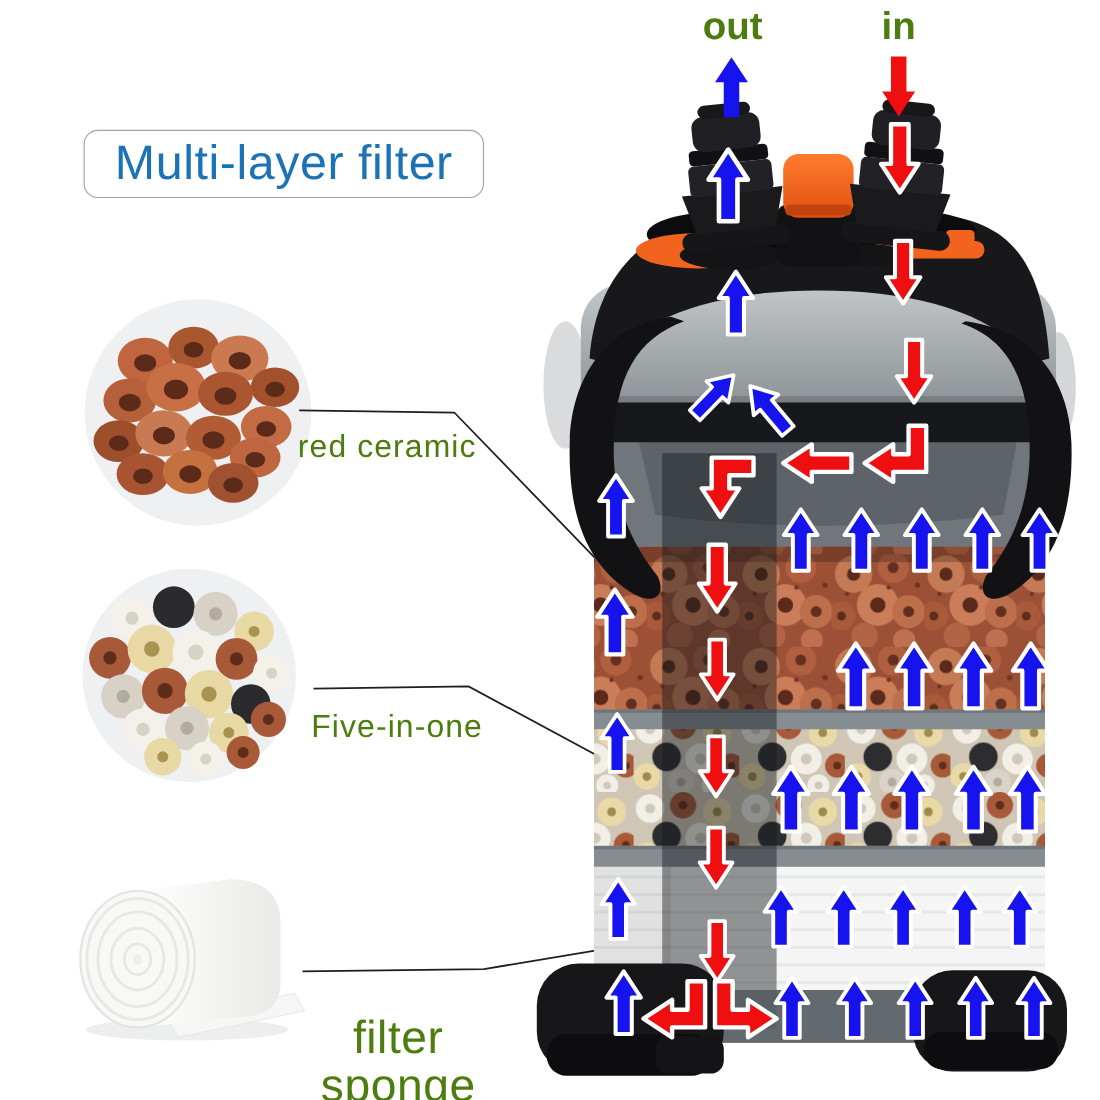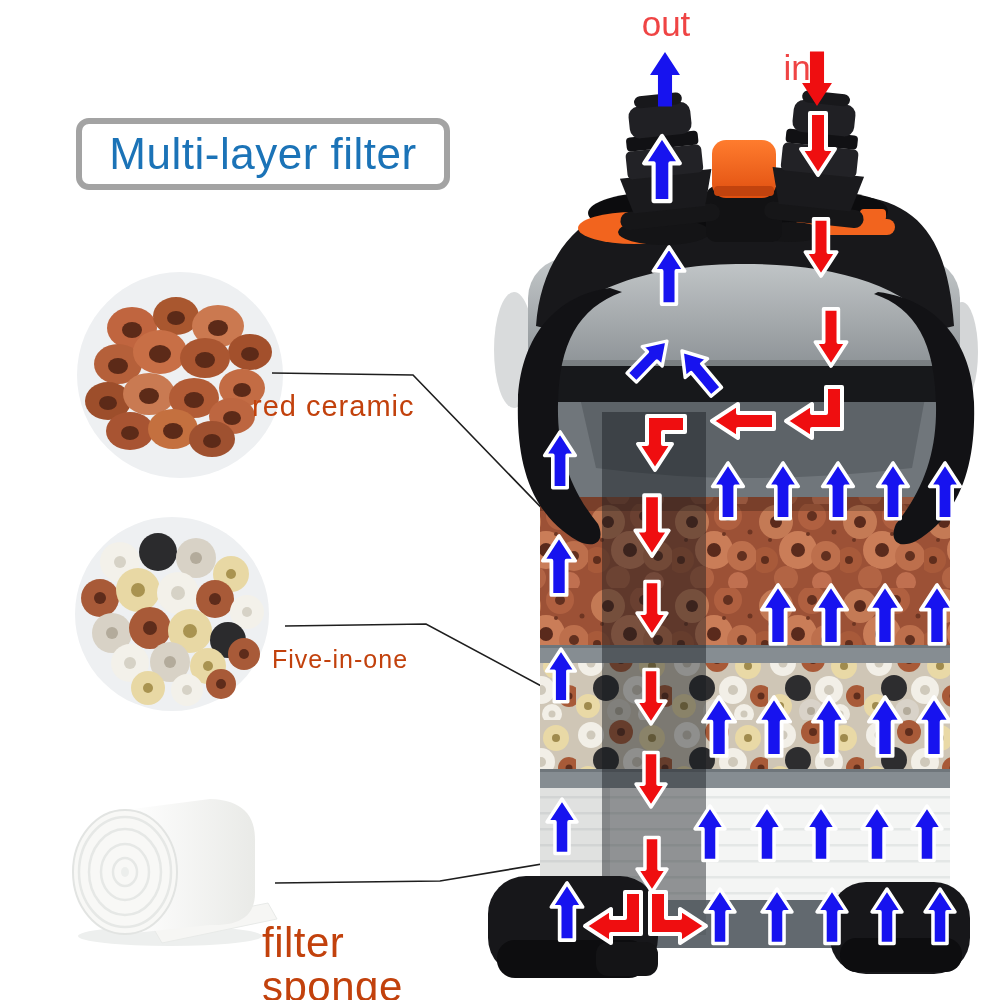--- a/index.html
+++ b/index.html
@@ -5,29 +5,29 @@
   html,body{margin:0;padding:0;background:#ffffff;}
   .stage{position:relative;width:1000px;height:1000px;background:#ffffff;overflow:hidden;
          font-family:"Liberation Sans",sans-serif;}
   .art{position:absolute;left:0;top:0;width:1000px;height:1000px;}
   .abp{fill:#1713ef;}
   .arp{fill:#ef0e10;}
   .ab{fill:#1713ef;stroke:#ffffff;stroke-width:4;stroke-linejoin:round;}
   .ar{fill:#ef0e10;stroke:#ffffff;stroke-width:4;stroke-linejoin:round;}
   .callout{stroke:#1e1e1e;stroke-width:1.6;fill:none;}
   .title-box{position:absolute;left:76px;top:118px;width:362px;height:60px;
-    border:6px solid #a3a3a3;border-radius:13px;display:flex;align-items:center;justify-content:center;
+    border:1px solid #a3a3a3;border-radius:13px;display:flex;align-items:center;justify-content:center;
     color:#1b73b7;font-size:44px;letter-spacing:.5px;background:#ffffff;}
-  .flow-label{position:absolute;top:4px;font-size:35px;font-weight:normal;color:#ef4444;text-align:center;}
+  .flow-label{position:absolute;top:4px;font-size:35px;font-weight:bold;color:#4d7c0f;text-align:center;}
   .flow-label.out{left:628px;width:76px;}
-  .flow-label.in{left:764px;width:66px;margin-top:44px;}
-  .media-label{position:absolute;color:#c2410c;text-align:left;line-height:1.05;letter-spacing:1px;}
+  .flow-label.in{left:784px;width:66px;}
+  .media-label{position:absolute;color:#4d7c0f;text-align:center;line-height:1.05;letter-spacing:1px;}
   .media-label .l1,.media-label .l2{display:block;}
   .lab-ceramic{left:252px;top:391px;width:200px;font-size:29px;}
-  .lab-five{left:272px;top:646px;width:200px;font-size:25px;}
+  .lab-five{left:261px;top:646px;width:200px;font-size:29px;}
   .lab-sponge{left:262px;top:921px;width:200px;font-size:42px;letter-spacing:.5px;}
 </style>
 </head>
 <body>
 
 <div class="stage">
 
 <svg class="art" viewBox="0 0 1000 1000">
   <defs>
     <path id="arrowTpl" d="M0 0 L-17 26 L-8 26 L-8 62 L8 62 L8 26 L17 26 Z"></path>

